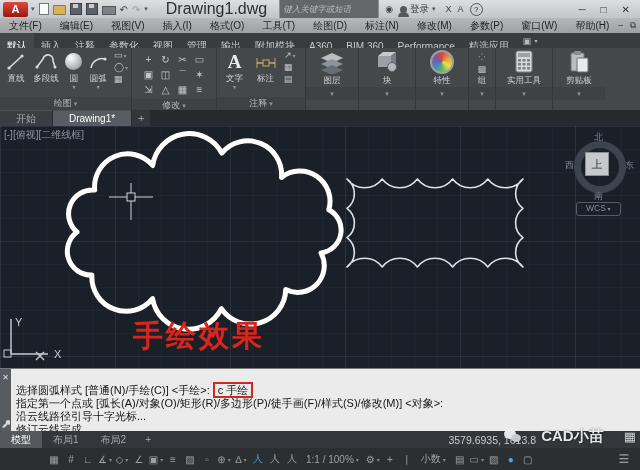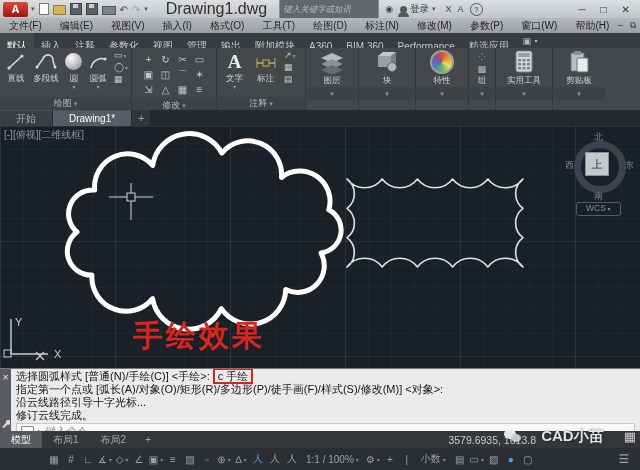--- a/index.html
+++ b/index.html
@@ -85,21 +85,21 @@
     font-size:11px;display:flex;align-items:center;justify-content:center;border:1px solid #8a8f94}
   .vc-n{position:absolute;left:24px;top:-3px}.vc-s{position:absolute;left:24px;top:56px}
   .vc-w{position:absolute;left:-5px;top:25px}.vc-e{position:absolute;left:55px;top:25px}
   .vc-wcs{position:absolute;left:6px;top:68px;border:1px solid #565c63;border-radius:3px;color:#868d95;
     font-size:8.5px;padding:0 9px;line-height:11px}
   .vc-wcs::after{content:" ▾";font-size:6px}
   
   .cmd{position:absolute;top:368px;left:0;right:0;height:63px;background:#ebebeb;display:flex;border-top:1px solid #777}
   .cmd-grip{width:11px;background:#585c60;display:flex;flex-direction:column;align-items:center;
     justify-content:space-between;padding:4px 0;color:#e2e2e2;font-size:8px}
-  .cmd-body{flex:1;padding:1px 5px;font-size:11px;color:#141414;line-height:13px;white-space:nowrap;overflow:hidden}
+  .cmd-body{flex:1;padding:15px 5px;font-size:11px;color:#141414;line-height:13px;white-space:nowrap;overflow:hidden}
   .red-box{border:2px solid #cf2a20;padding:0 3px;margin-left:3px}
   .cmd-input{margin-top:1px;height:14px;background:#f8f8f8;border:1px solid #c9c9c9;display:flex;align-items:center;gap:4px;padding:0 4px}
   .cmd-ic{width:11px;height:9px;border:1px solid #8a8a8a;border-radius:1px;position:relative}
   .cmd-ic::after{content:"-";position:absolute;right:-7px;top:-3px;color:#777;font-size:9px}
   .cmd-ph{font-size:10.5px;color:#8f8f8f;font-style:italic;margin-left:6px}
   
   .laybar{position:absolute;top:431px;left:0;right:0;height:17px;background:#33363a;display:flex;align-items:stretch;font-size:10px;color:#a6abb0}
   .lt{padding:0 11px;display:flex;align-items:center}
   .lt.active{background:#55595e;color:#fff;border-radius:2px 2px 0 0}
   .lt-plus{padding:0 8px;display:flex;align-items:center;color:#9aa0a5}

